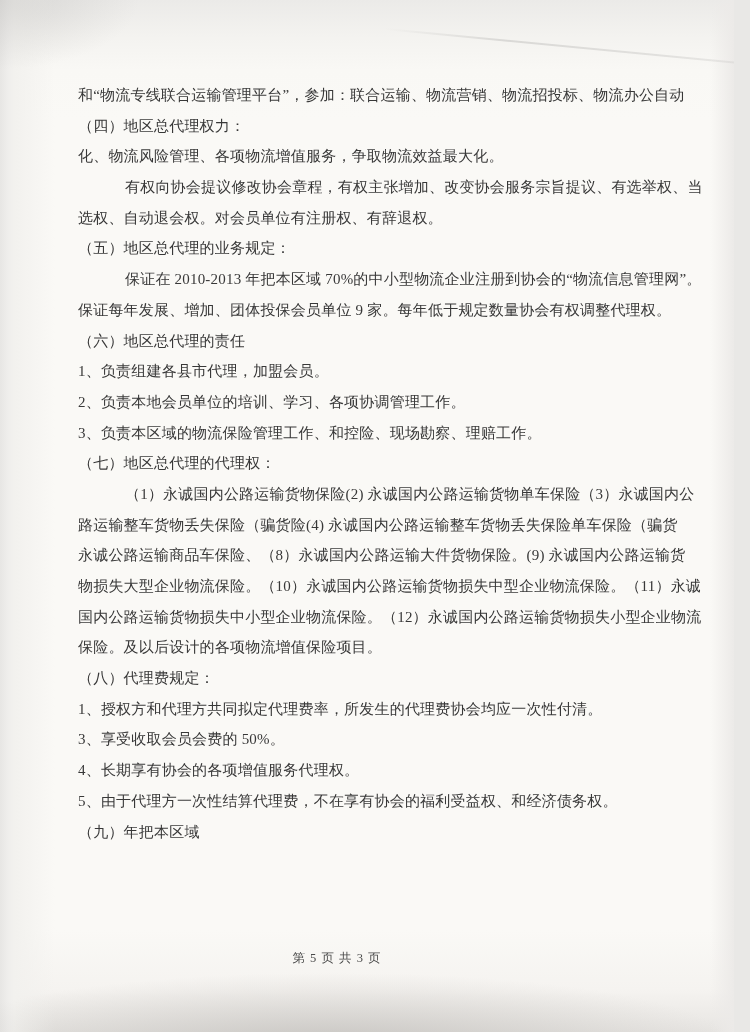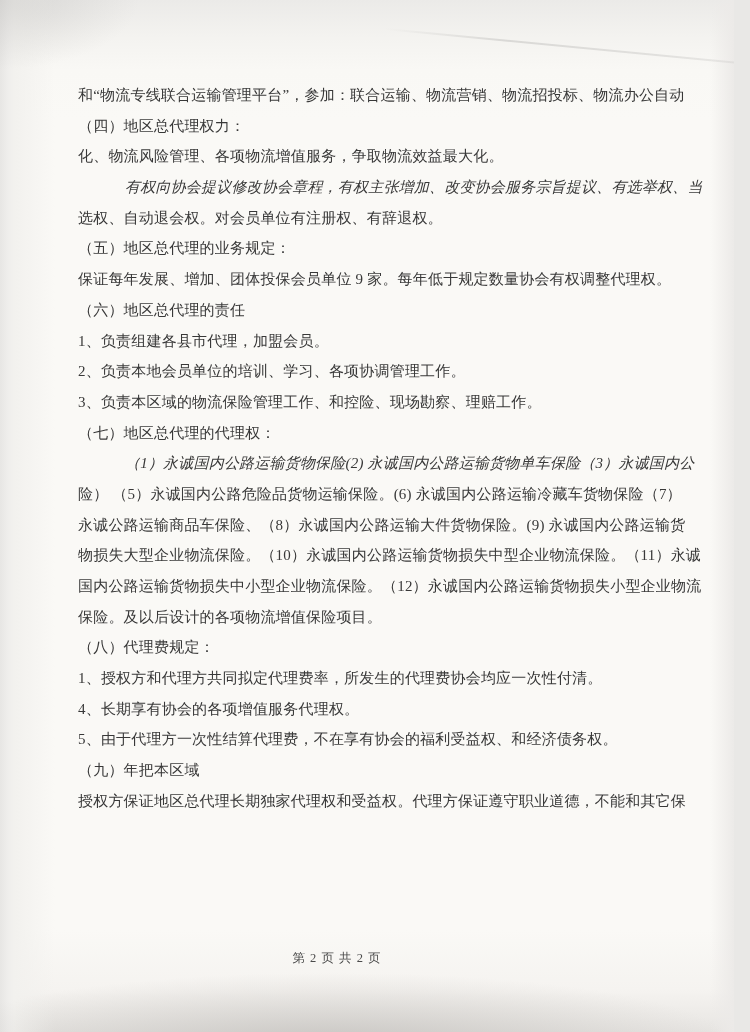--- a/index.html
+++ b/index.html
@@ -77,21 +77,20 @@
   }
   .line {
     height: 30.7px;
     line-height: 30.7px;
     font-size: 15px;
     white-space: nowrap;
     letter-spacing: 0.2px;
   }
   .line.indent {
     padding-left: 47px;
-    font-style: italic;
   }
   .footer {
     position: absolute;
     left: 15px;
     right: 75px;
     top: 948px;
     height: 20px;
     line-height: 20px;
     text-align: center;
     font-size: 12.5px;
@@ -109,34 +108,35 @@
   <div class="shade-bottom"></div>
   <div class="crease"></div>
 
   <div class="content" id="doc-lines">
       <div class="line">和“物流专线联合运输管理平台”，参加：联合运输、物流营销、物流招投标、物流办公自动</div>
       <div class="line">（四）地区总代理权力：</div>
       <div class="line">化、物流风险管理、各项物流增值服务，争取物流效益最大化。</div>
       <div class="line indent">有权向协会提议修改协会章程，有权主张增加、改变协会服务宗旨提议、有选举权、当</div>
       <div class="line">选权、自动退会权。对会员单位有注册权、有辞退权。</div>
       <div class="line">（五）地区总代理的业务规定：</div>
+      <div class="line indent">保证在 2010-2013 年把本区域 70%的中小型物流企业注册到协会的“物流信息管理网”。</div>
       <div class="line">保证每年发展、增加、团体投保会员单位 9 家。每年低于规定数量协会有权调整代理权。</div>
       <div class="line">（六）地区总代理的责任</div>
       <div class="line">1、负责组建各县市代理，加盟会员。</div>
       <div class="line">2、负责本地会员单位的培训、学习、各项协调管理工作。</div>
       <div class="line">3、负责本区域的物流保险管理工作、和控险、现场勘察、理赔工作。</div>
       <div class="line">（七）地区总代理的代理权：</div>
       <div class="line indent">（1）永诚国内公路运输货物保险(2) 永诚国内公路运输货物单车保险（3）永诚国内公</div>
-      <div class="line">险） （5）永诚国内公路危险品货物运输保险。(6) 永诚国内公路运输冷藏车货物保险（7）</div>
+      <div class="line">路运输整车货物丢失保险（骗货险(4) 永诚国内公路运输整车货物丢失保险单车保险（骗货</div>
       <div class="line">永诚公路运输商品车保险、（8）永诚国内公路运输大件货物保险。(9) 永诚国内公路运输货</div>
       <div class="line">物损失大型企业物流保险。（10）永诚国内公路运输货物损失中型企业物流保险。（11）永诚</div>
       <div class="line">国内公路运输货物损失中小型企业物流保险。（12）永诚国内公路运输货物损失小型企业物流</div>
       <div class="line">保险。及以后设计的各项物流增值保险项目。</div>
       <div class="line">（八）代理费规定：</div>
       <div class="line">1、授权方和代理方共同拟定代理费率，所发生的代理费协会均应一次性付清。</div>
+      <div class="line">3、享受收取会员会费的 50%。</div>
       <div class="line">4、长期享有协会的各项增值服务代理权。</div>
       <div class="line">5、由于代理方一次性结算代理费，不在享有协会的福利受益权、和经济债务权。</div>
       <div class="line">（九）年把本区域</div>
-      <div class="line">授权方保证地区总代理长期独家代理权和受益权。代理方保证遵守职业道德，不能和其它保</div>
     </div>
 
-  <div class="footer">第 2 页 共 2 页</div>
+  <div class="footer">第 5 页 共 3 页</div>
 </div>
 
 </body></html>

